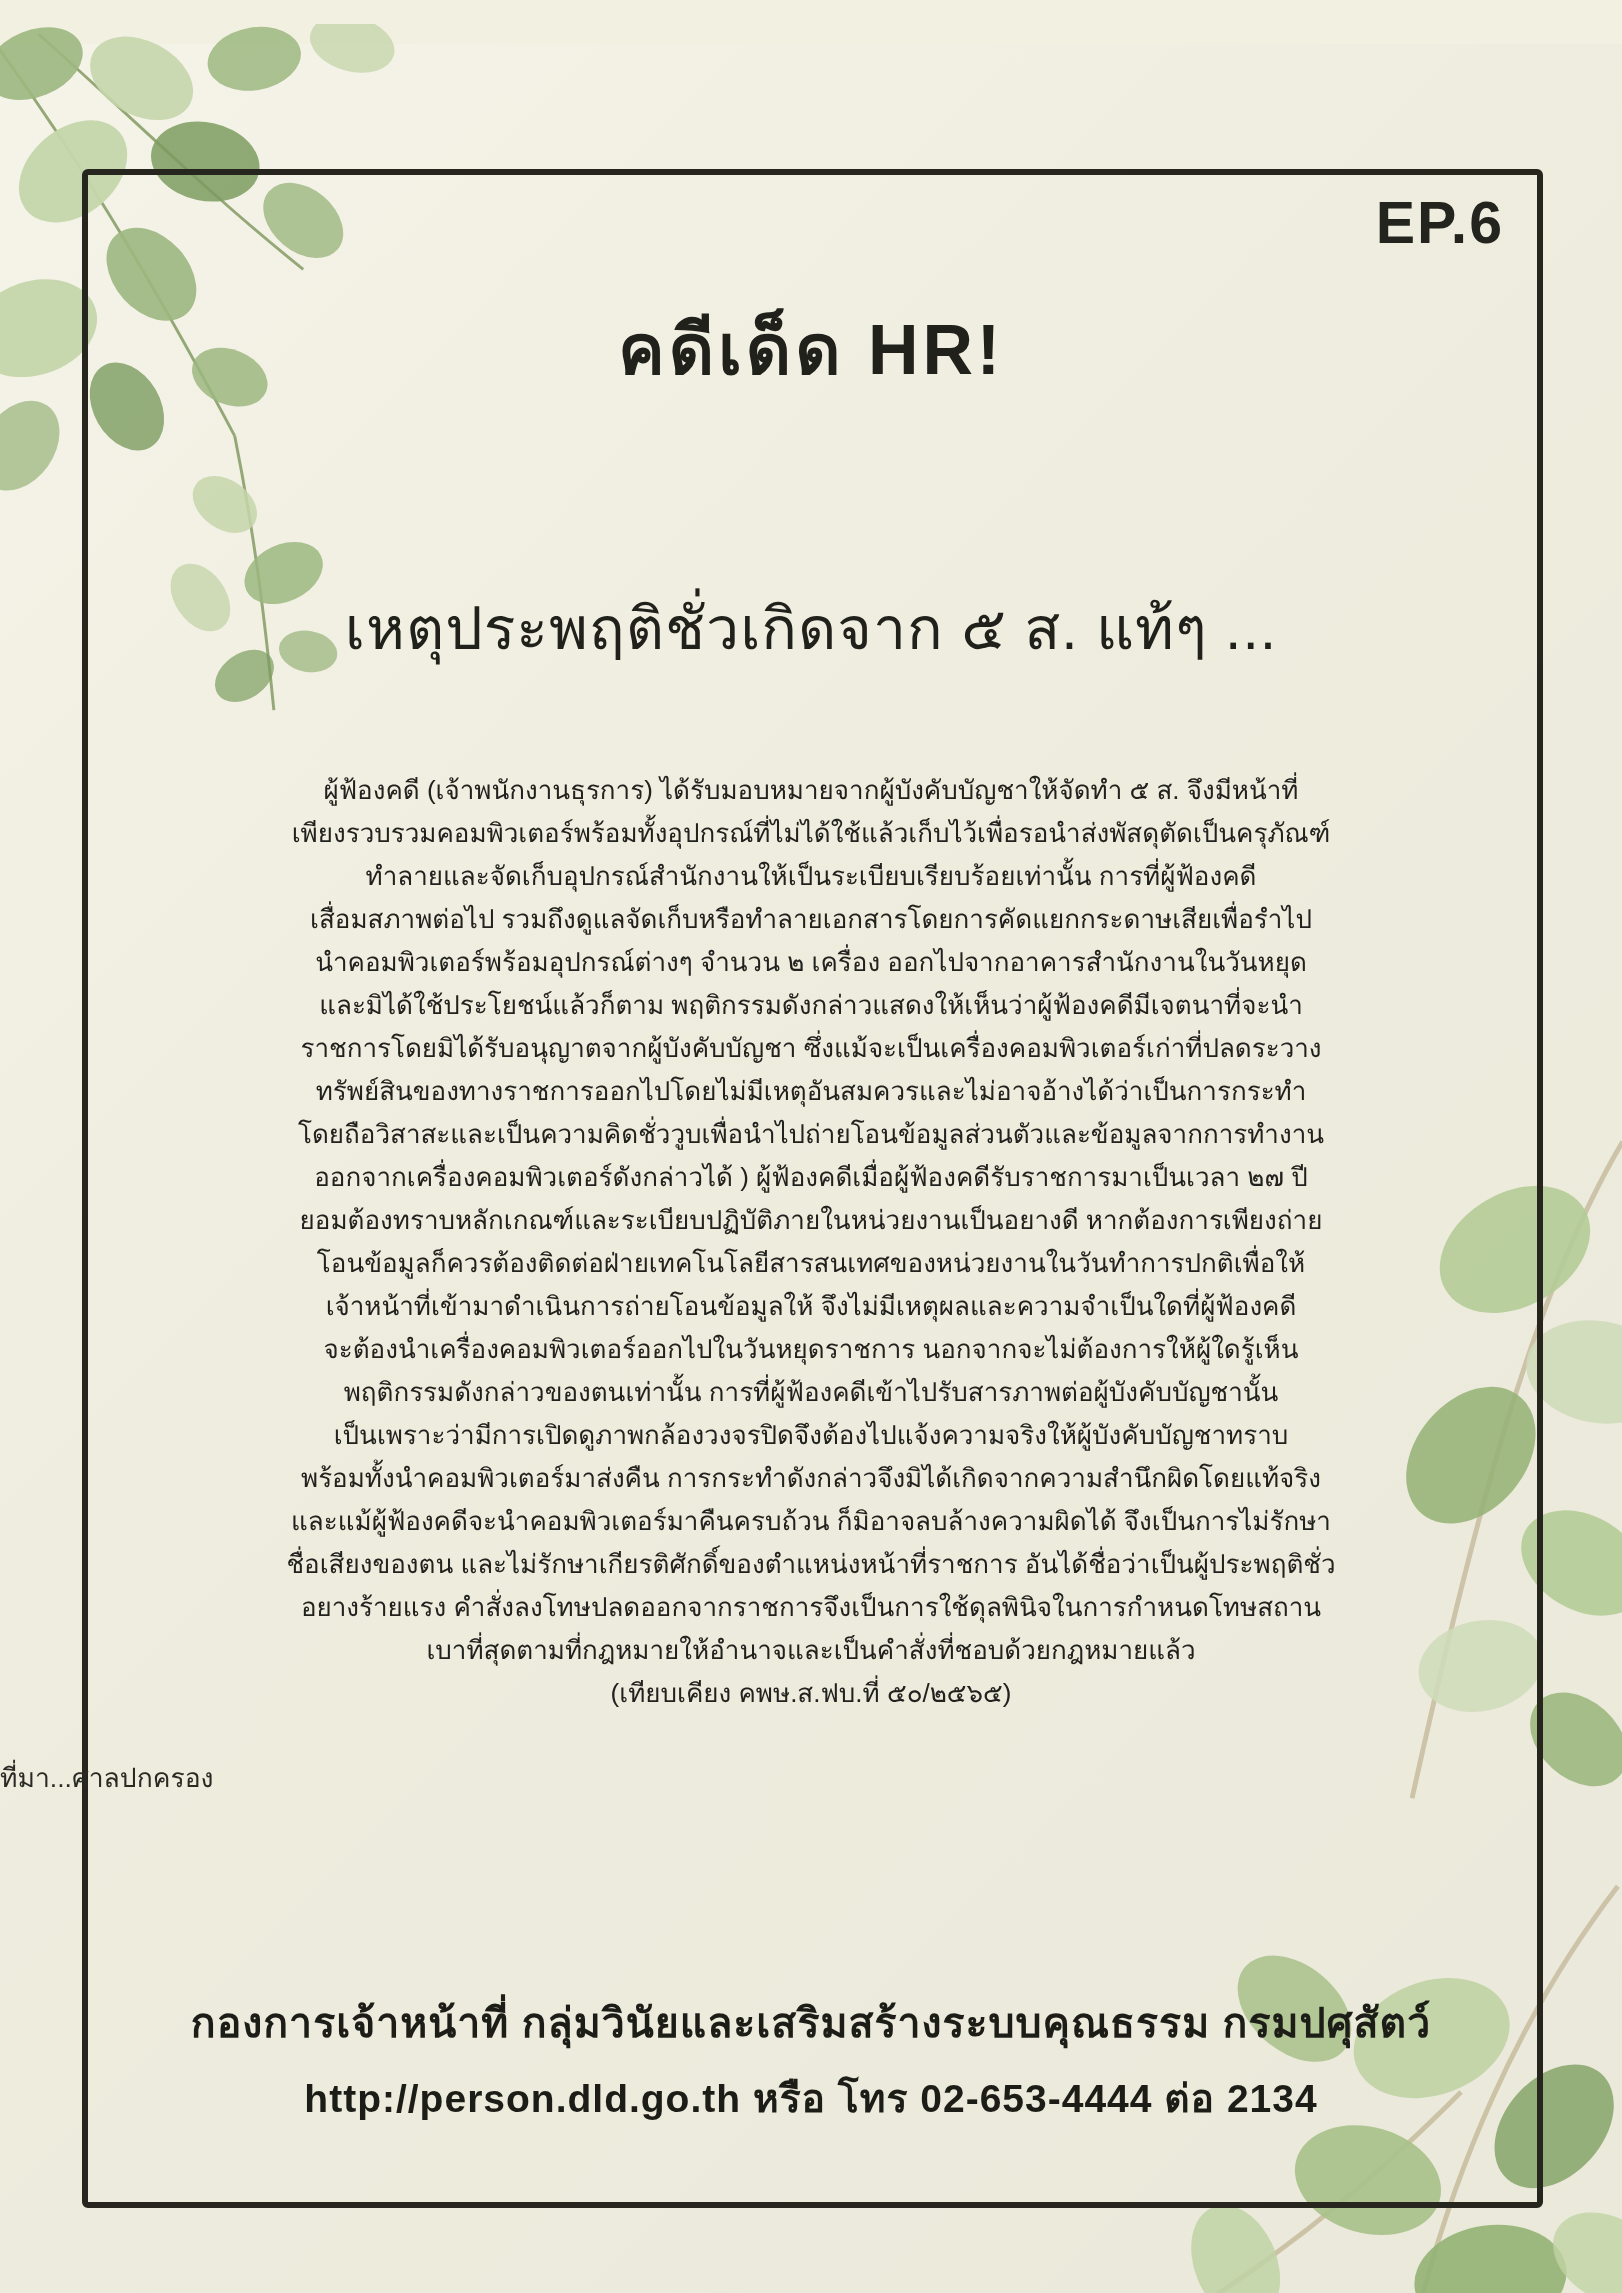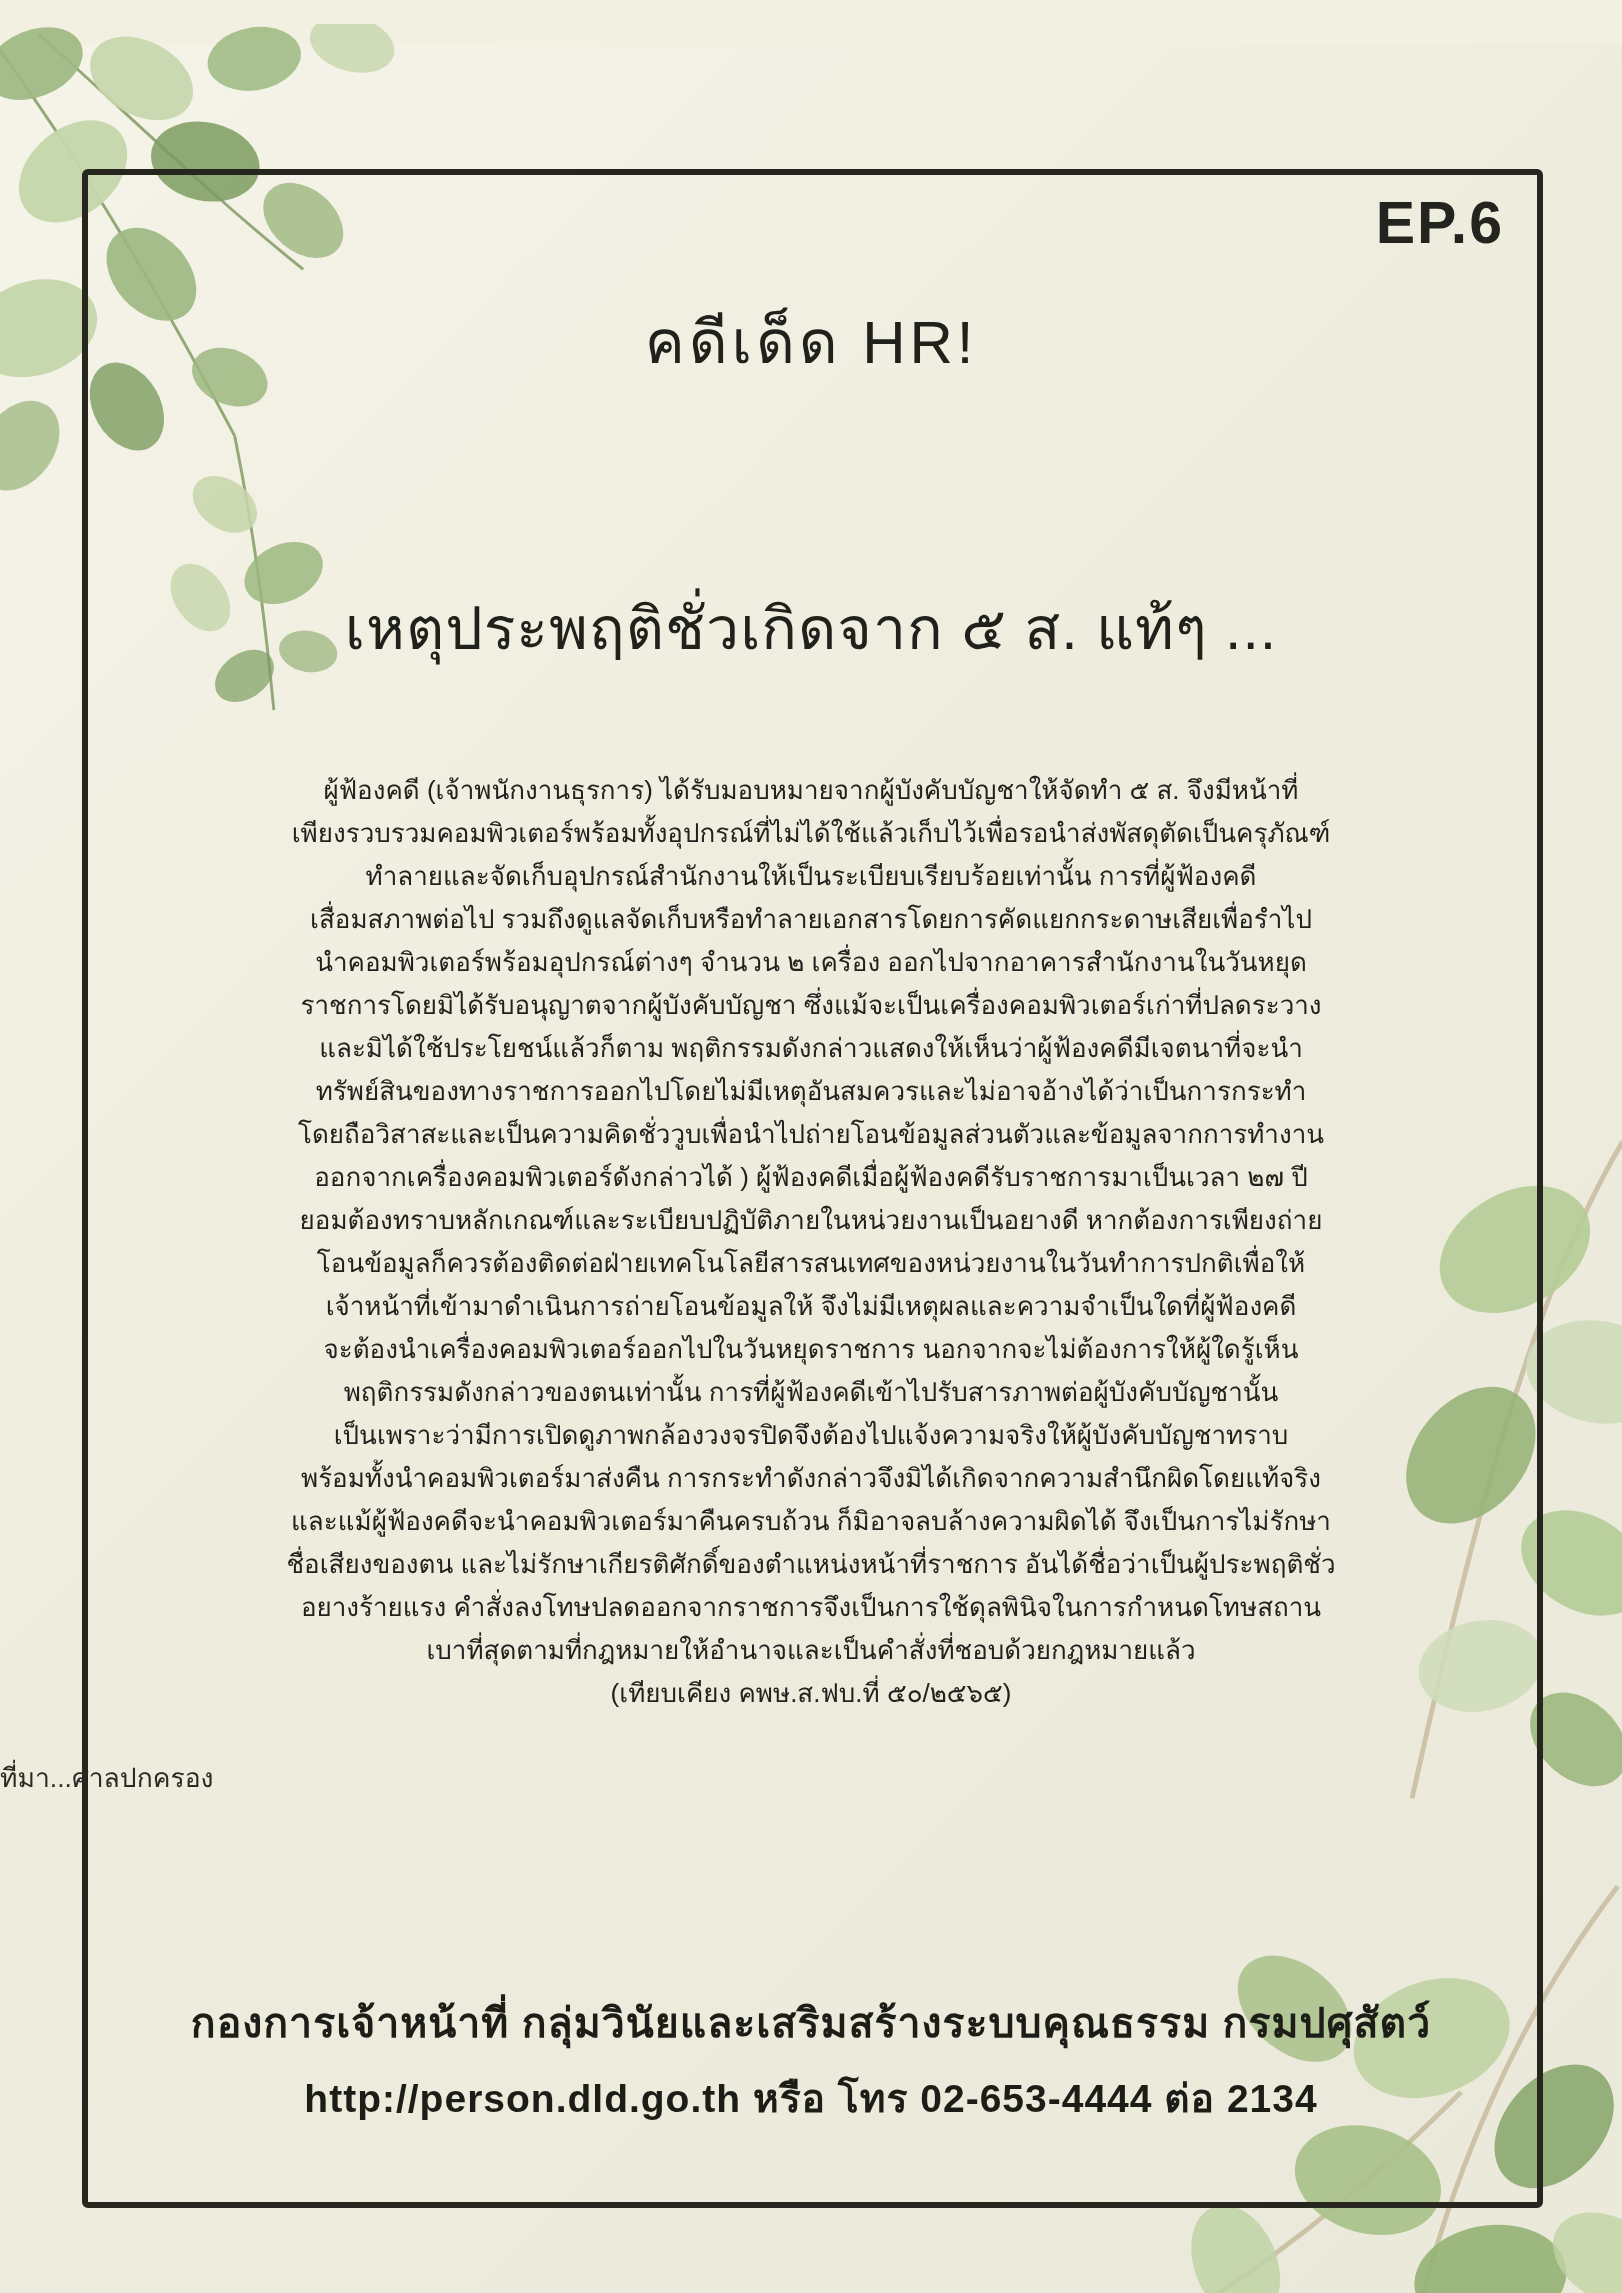--- a/index.html
+++ b/index.html
@@ -24,21 +24,21 @@
     box-sizing:border-box;
   }
   .ep-label{
     position:absolute;top:145px;right:118px;
     font-size:59px;font-weight:800;letter-spacing:2px;
     color:#24241f;
   }
   .main-title{
     position:absolute;top:250px;left:0;width:100%;
     text-align:center;
-    font-size:60px;font-weight:400;letter-spacing:3.9px;
+    font-size:70px;font-weight:700;letter-spacing:3.9px;
     color:#21211c;
   }
   .subtitle{
     position:absolute;top:537px;left:0;width:100%;
     text-align:center;
     font-size:59px;font-weight:400;letter-spacing:1px;
     color:#21211c;
   }
   .body-text{
     position:absolute;top:725px;left:50%;
@@ -133,22 +133,22 @@
   <div class="ep-label">EP.6</div>
   <div class="main-title">คดีเด็ด HR!</div>
   <div class="subtitle">เหตุประพฤติชั่วเกิดจาก ๕ ส. แท้ๆ ...</div>
 
   <div class="body-text">
     <div>ผู้ฟ้องคดี (เจ้าพนักงานธุรการ) ได้รับมอบหมายจากผู้บังคับบัญชาให้จัดทำ ๕ ส. จึงมีหน้าที่</div>
     <div>เพียงรวบรวมคอมพิวเตอร์พร้อมทั้งอุปกรณ์ที่ไม่ได้ใช้แล้วเก็บไว้เพื่อรอนำส่งพัสดุตัดเป็นครุภัณฑ์</div>
     <div>ทำลายและจัดเก็บอุปกรณ์สำนักงานให้เป็นระเบียบเรียบร้อยเท่านั้น การที่ผู้ฟ้องคดี</div>
     <div>เสื่อมสภาพต่อไป รวมถึงดูแลจัดเก็บหรือทำลายเอกสารโดยการคัดแยกกระดาษเสียเพื่อรำไป</div>
     <div>นำคอมพิวเตอร์พร้อมอุปกรณ์ต่างๆ จำนวน ๒ เครื่อง ออกไปจากอาคารสำนักงานในวันหยุด</div>
+    <div>และมิได้ใช้ประโยชน์แล้วก็ตาม พฤติกรรมดังกล่าวแสดงให้เห็นว่าผู้ฟ้องคดีมีเจตนาที่จะนำ</div>
     <div>ราชการโดยมิได้รับอนุญาตจากผู้บังคับบัญชา ซึ่งแม้จะเป็นเครื่องคอมพิวเตอร์เก่าที่ปลดระวาง</div>
-    <div>และมิได้ใช้ประโยชน์แล้วก็ตาม พฤติกรรมดังกล่าวแสดงให้เห็นว่าผู้ฟ้องคดีมีเจตนาที่จะนำ</div>
     <div>ทรัพย์สินของทางราชการออกไปโดยไม่มีเหตุอันสมควรและไม่อาจอ้างได้ว่าเป็นการกระทำ</div>
     <div>โดยถือวิสาสะและเป็นความคิดชั่ววูบเพื่อนำไปถ่ายโอนข้อมูลส่วนตัวและข้อมูลจากการทำงาน</div>
     <div>ออกจากเครื่องคอมพิวเตอร์ดังกล่าวได้ ) ผู้ฟ้องคดีเมื่อผู้ฟ้องคดีรับราชการมาเป็นเวลา ๒๗ ปี</div>
     <div>ยอมต้องทราบหลักเกณฑ์และระเบียบปฏิบัติภายในหน่วยงานเป็นอยางดี หากต้องการเพียงถ่าย</div>
     <div>โอนข้อมูลก็ควรต้องติดต่อฝ่ายเทคโนโลยีสารสนเทศของหน่วยงานในวันทำการปกติเพื่อให้</div>
     <div>เจ้าหน้าที่เข้ามาดำเนินการถ่ายโอนข้อมูลให้ จึงไม่มีเหตุผลและความจำเป็นใดที่ผู้ฟ้องคดี</div>
     <div>จะต้องนำเครื่องคอมพิวเตอร์ออกไปในวันหยุดราชการ นอกจากจะไม่ต้องการให้ผู้ใดรู้เห็น</div>
     <div>พฤติกรรมดังกล่าวของตนเท่านั้น การที่ผู้ฟ้องคดีเข้าไปรับสารภาพต่อผู้บังคับบัญชานั้น</div>
     <div>เป็นเพราะว่ามีการเปิดดูภาพกล้องวงจรปิดจึงต้องไปแจ้งความจริงให้ผู้บังคับบัญชาทราบ</div>
     <div>พร้อมทั้งนำคอมพิวเตอร์มาส่งคืน การกระทำดังกล่าวจึงมิได้เกิดจากความสำนึกผิดโดยแท้จริง</div>

